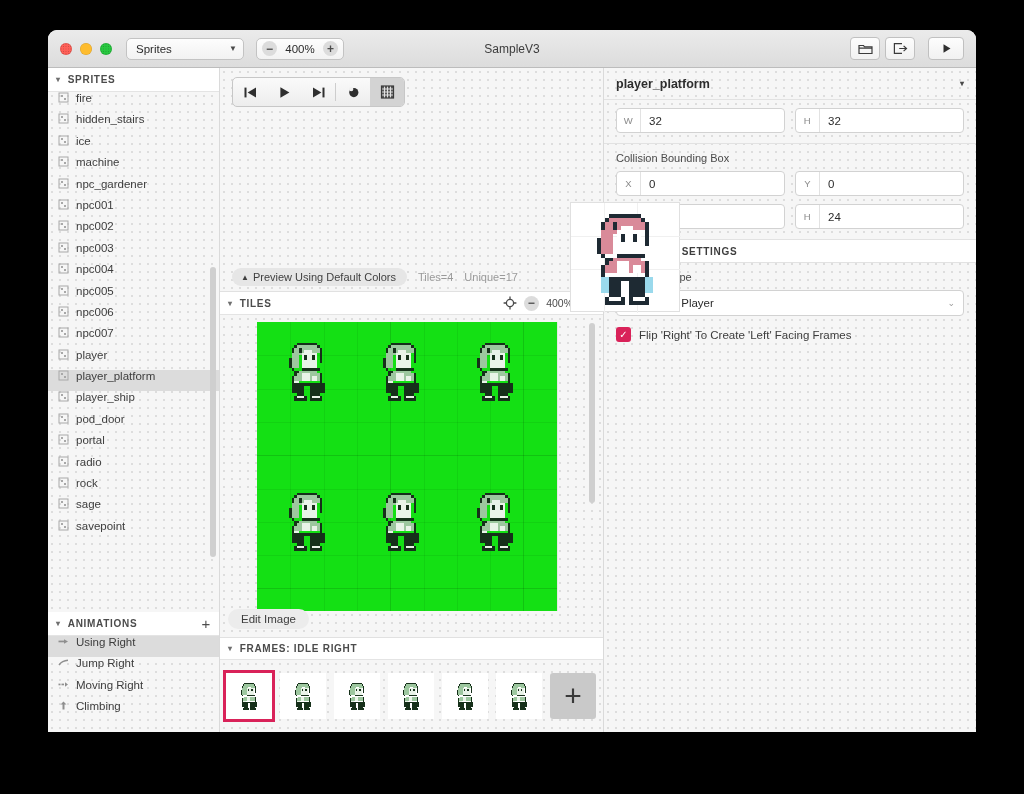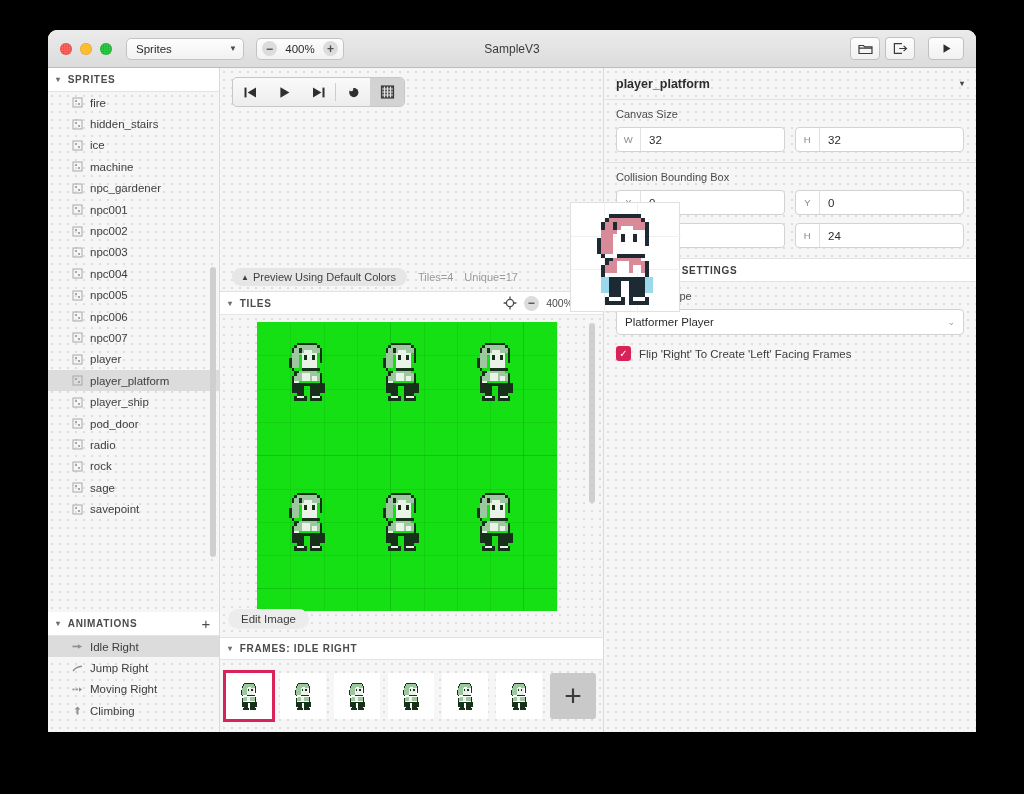--- a/index.html
+++ b/index.html
@@ -112,22 +112,22 @@
     display: flex; align-items: center;
     padding: 0 8px;
     font-size: 10px; font-weight: 700; letter-spacing: .7px; color: #4b4b4b;
   }
   .sec-head .chev { font-size: 8px; margin-right: 7px; color: #6f6f6f; }
   .sec-head .plus { margin-left: auto; font-size: 15px; color: #4d4d4d; line-height: 1; font-weight: 400; }
   .list { flex: 1; overflow: hidden; position: relative; }
   .list.fixed { flex: none; }
   .row {
     height: 21.4px;
-    display: flex; align-items: center;
-    padding-left: 24px;
+    display: flex; align-items: flex-start;
+    padding-left: 10px;
     font-size: 11.5px; color: #3d3d3d;
   }
   .row.sel { background: #dcdcdc; }
   .row .ic {
     width: 11px; height: 11px; margin-right: 7px; flex: none;
     color: #9a9a9a; display: flex; align-items: center; justify-content: center;
   }
   .sb-track {
     position: absolute; right: 3px; width: 6px;
     border-radius: 3px; background: #cfcfcf;
@@ -498,20 +498,30 @@
               <span>pod_door</span>
             </div>
             <div class="row">
               <span class="ic">
                 <svg width="11" height="11" viewBox="0 0 11 11">
                   <rect x="1" y="1" width="9" height="9" fill="none" stroke="#a8a8a8" stroke-width="1"></rect>
                   <rect x="3" y="3" width="2" height="2" fill="#a8a8a8"></rect>
                   <rect x="6" y="6" width="2" height="2" fill="#a8a8a8"></rect>
                 </svg>
               </span>
+              <span>portal</span>
+            </div>
+            <div class="row">
+              <span class="ic">
+                <svg width="11" height="11" viewBox="0 0 11 11">
+                  <rect x="1" y="1" width="9" height="9" fill="none" stroke="#a8a8a8" stroke-width="1"></rect>
+                  <rect x="3" y="3" width="2" height="2" fill="#a8a8a8"></rect>
+                  <rect x="6" y="6" width="2" height="2" fill="#a8a8a8"></rect>
+                </svg>
+              </span>
               <span>radio</span>
             </div>
             <div class="row">
               <span class="ic">
                 <svg width="11" height="11" viewBox="0 0 11 11">
                   <rect x="1" y="1" width="9" height="9" fill="none" stroke="#a8a8a8" stroke-width="1"></rect>
                   <rect x="3" y="3" width="2" height="2" fill="#a8a8a8"></rect>
                   <rect x="6" y="6" width="2" height="2" fill="#a8a8a8"></rect>
                 </svg>
               </span>
@@ -547,21 +557,21 @@
         </div>
 
         <div class="list fixed" id="animation-list" style="height:96px;">
             <div class="row sel">
               <span class="ic">
                 <svg width="11" height="11" viewBox="0 0 11 11">
                   <rect x="0.5" y="4.6" width="6" height="1.7" fill="#8f8f8f"></rect>
                   <path d="M6 3.2l4 2.3-4 2.3z" fill="#8f8f8f"></path>
                 </svg>
               </span>
-              <span>Idle Right</span>
+              <span>Using Right</span>
             </div>
             <div class="row">
               <span class="ic">
                 <svg width="11" height="11" viewBox="0 0 11 11">
                   <path d="M1 8c2.5-3.5 5.5-4.5 9-4.7" fill="none" stroke="#8f8f8f" stroke-width="1.4"></path>
                 </svg>
               </span>
               <span>Jump Right</span>
             </div>
             <div class="row">
@@ -1408,21 +1418,20 @@
           </div>
       </div>
 
       <div class="inspector dots">
         <div class="insp-title">
           <span>player_platform</span>
           <span class="caret">▾</span>
         </div>
 
         <div class="group">
-          <div class="glabel">Canvas Size</div>
           <div class="frow">
             <div class="field">
               <span class="fl">W</span>
               <span class="fv">32</span>
             </div>
             <div class="field">
               <span class="fl">H</span>
               <span class="fv">32</span>
             </div>
           </div>

